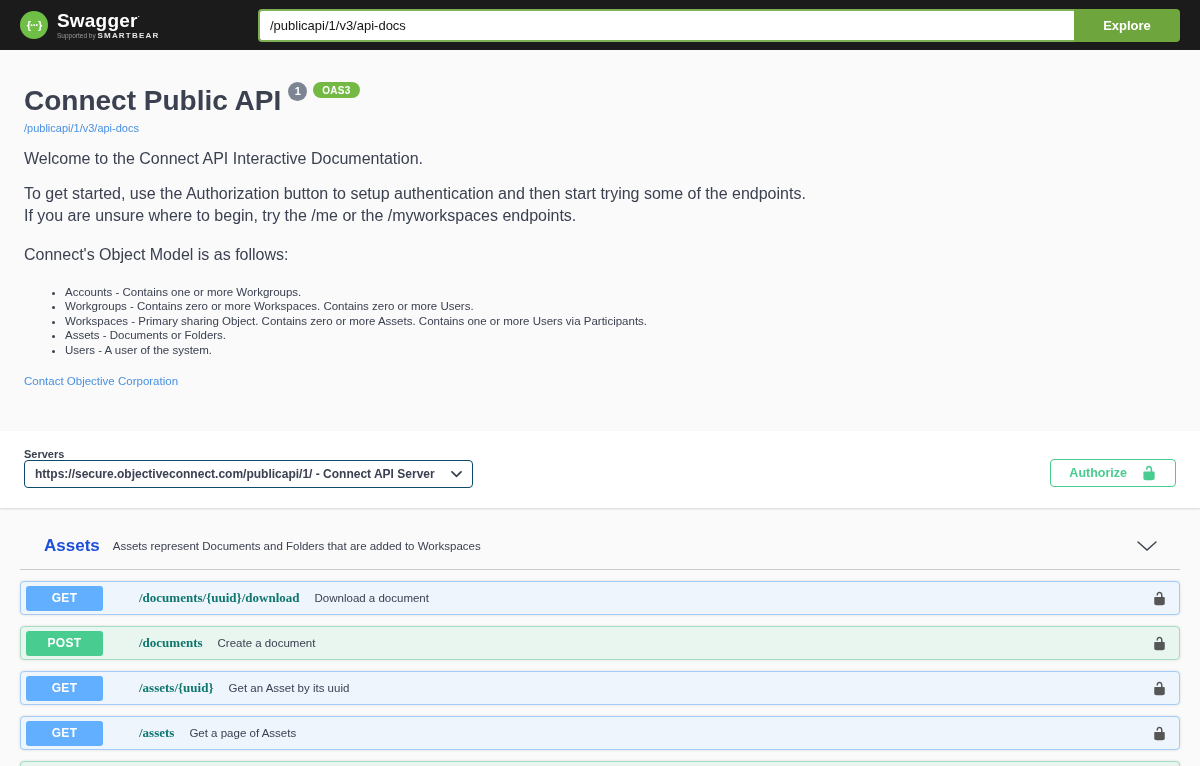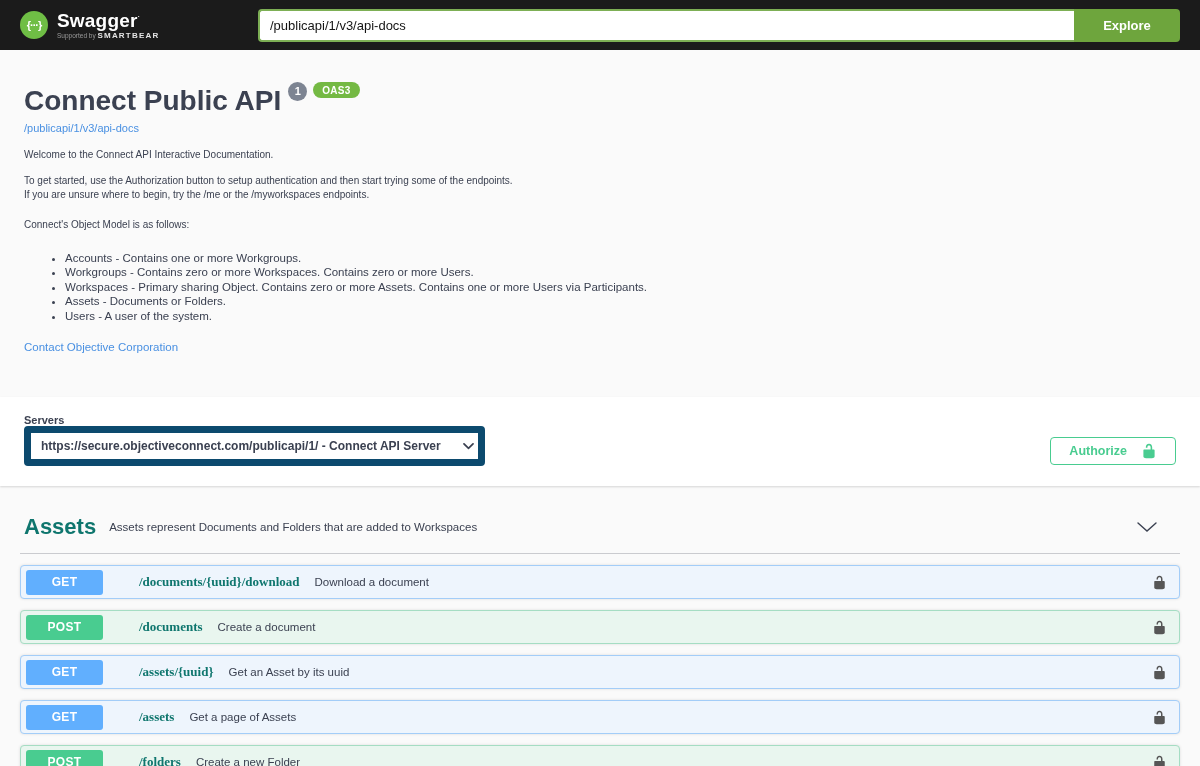--- a/index.html
+++ b/index.html
@@ -19,38 +19,38 @@
   .url-group { margin-left:auto; width:922px; display:flex; height:33px; }
   .url-input { flex:1; border:2px solid #7daf55; border-right:none; border-radius:4px 0 0 4px; padding:0 10px; font-size:13px; color:#141414; font-family:"Liberation Sans", sans-serif; outline:none; background:#fff; }
   .explore-btn { width:106px; background:#6ea53d; color:#fff; font-weight:700; font-size:13px; border:none; border-radius:0 4px 4px 0; cursor:pointer; font-family:"Liberation Sans", sans-serif; }
 
   
   .info { padding:36px 24px 42px; background:#fafafa; }
   .title { font-size:28px; font-weight:700; color:#3b4151; line-height:1.1; }
   .vbadge { display:inline-flex; width:19px; height:19px; border-radius:50%; background:#7d8492; color:#fff; font-size:11px; font-weight:700; align-items:center; justify-content:center; vertical-align:top; position:relative; top:-4px; margin-left:7px; }
   .oas { display:inline-block; background:#74b943; color:#fff; font-size:10px; font-weight:700; padding:3px 9px 2px; border-radius:10px; vertical-align:top; position:relative; top:-4px; margin-left:6px; letter-spacing:.3px; }
   .spec-link { display:inline-block; margin-top:5px; color:#4990e2; font-size:11px; text-decoration:none; cursor:pointer; }
-  .info p { margin-top:12px; font-size:10px; line-height:1.42; color:#3b4151; }
+  .info p { margin-top:12px; font-size:16px; line-height:1.42; color:#3b4151; }
   .info p.model { margin-top:16px; }
   .info ul { margin:19px 0 0; padding-left:41px; }
   .info li { font-size:11.5px; line-height:1.18; color:#3b4151; margin:1px 0; }
   .contact-link { display:inline-block; margin-top:17px; color:#4990e2; font-size:11.5px; text-decoration:none; cursor:pointer; }
 
   
   .scheme { background:#fff; box-shadow:0 1px 2px rgba(0,0,0,.15); padding:17px 24px 20px; display:flex; align-items:flex-end; justify-content:space-between; }
   .servers-label { display:block; font-size:11px; font-weight:700; color:#3b4151; margin-bottom:0; }
   .select-wrap { position:relative; display:inline-block; }
-  .server-select { appearance:none; -webkit-appearance:none; border:7px solid #0c4a6e; border-radius:4px; background:#fff; font-family:"Liberation Sans", sans-serif; font-size:12px; font-weight:700; color:#3b4151; padding:6px 36px 6px 10px; cursor:pointer; outline:none; }
+  .server-select { appearance:none; -webkit-appearance:none; border:1px solid #0c4a6e; border-radius:4px; background:#fff; font-family:"Liberation Sans", sans-serif; font-size:12px; font-weight:700; color:#3b4151; padding:6px 36px 6px 10px; cursor:pointer; outline:none; }
   .select-chevron { position:absolute; right:11px; top:50%; transform:translateY(-45%); pointer-events:none; }
   .authorize-btn { display:inline-flex; align-items:center; gap:14px; padding:6px 18px; height:28px; background:transparent; border:1px solid #49cc90; border-radius:4px; color:#49cc90; font-size:12.5px; font-weight:700; cursor:pointer; font-family:"Liberation Sans", sans-serif; margin-bottom:1px; }
 
   
   .ops { padding:22px 20px 0; }
   .ops-header { display:flex; align-items:center; padding:6px 4px 13px; border-bottom:1px solid rgba(59,65,81,.25); cursor:pointer; }
-  .ops-title { font-size:22px; font-weight:700; color:#0f766e; }
+  .ops-title { font-size:17px; font-weight:700; color:#1d4ed8;margin-left:20px; }
   .ops-desc { margin-left:13px; font-size:11.5px; color:#3b4151; }
   .ops-chevron { margin-left:auto; margin-right:18px; }
   .rows { margin-top:11px; }
   .opblock { height:34px; display:flex; align-items:center; padding:0 12px 0 5px; border-radius:4px; margin-bottom:11px; box-shadow:0 0 3px rgba(0,0,0,.12); cursor:pointer; }
   .opblock.get  { background:#eef5fd; border:1px solid #a3cdf8; }
   .opblock.post { background:#e9f6ef; border:1px solid #a5ddc3; }
   .method { display:inline-flex; width:77px; height:25px; align-items:center; justify-content:center; border-radius:3px; color:#fff; font-size:12px; font-weight:700; letter-spacing:.3px; }
   .opblock.get  .method { background:#61affe; }
   .opblock.post .method { background:#49cc90; }
   .path { margin-left:36px; font-family:Liberation Serif, serif; font-weight:700; font-size:13px; color:#0f766e; }

